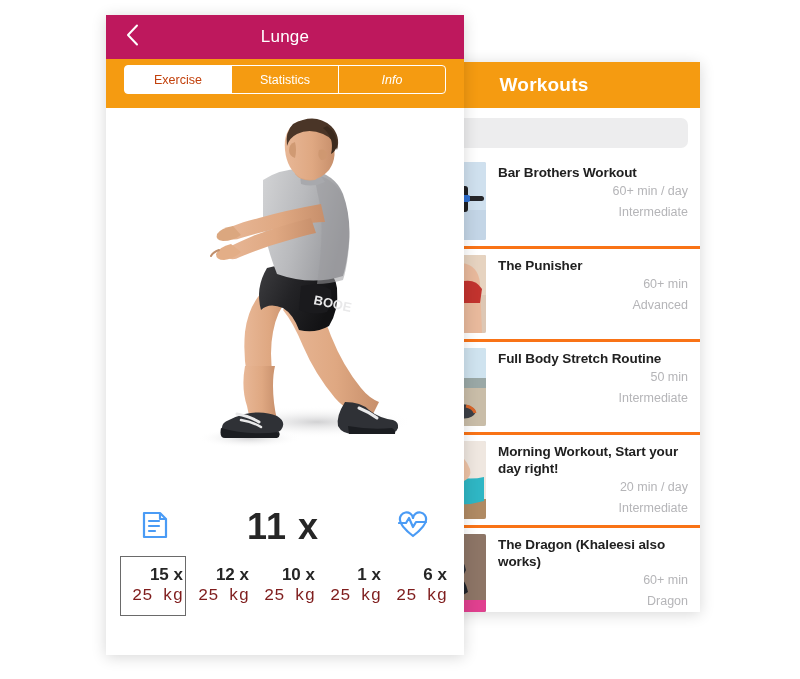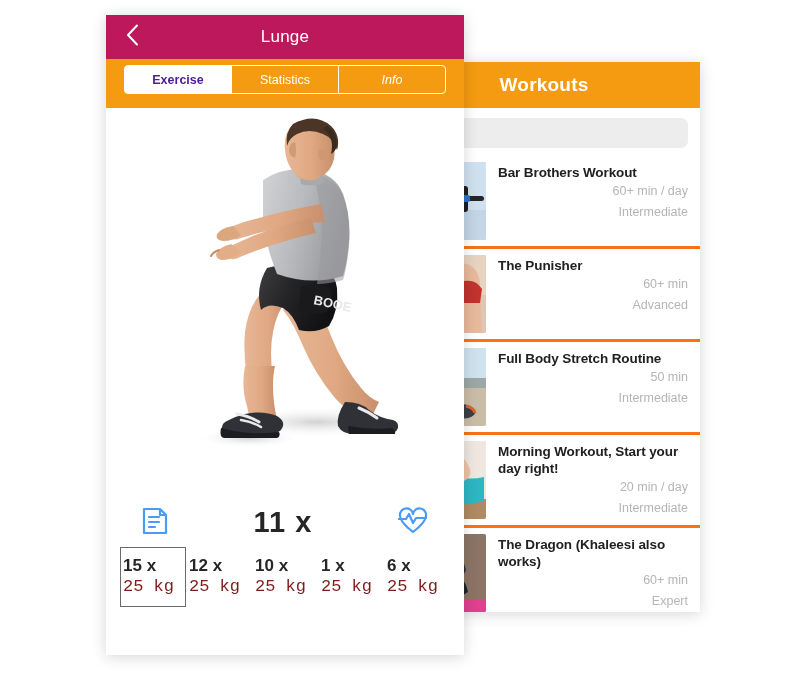--- a/index.html
+++ b/index.html
@@ -179,22 +179,22 @@
     justify-content: center;
     font-size: 12.5px;
     color: #ffffff;
     box-sizing: border-box;
     margin-left: -1px;
   }
   .l-tab:first-child { margin-left: 0; border-radius: 4px 0 0 4px; }
   .l-tab:last-child  { border-radius: 0 4px 4px 0; font-style: italic; }
   .l-tab.active {
     background: #ffffff;
-    color: #4c1d95;
-    font-weight: bold;
+    color: #c2410c;
+    font-weight: normal;
   }
 
   .l-body {
     background: #ffffff;
     height: 534px;
     position: relative;
   }
 
   
   .l-figure {
@@ -204,34 +204,34 @@
   .l-figure svg { display:block; margin: 0 auto; }
 
   
   .l-countrow {
     display: flex;
     align-items: center;
     justify-content: space-between;
     padding: 8px 36px 2px 36px;
   }
   .l-bigcount {
-    font-size: 29px;
+    font-size: 36px;
     font-weight: bold;
     color: #262626;
     letter-spacing: 1px;
   }
 
   .l-sets {
     display: flex;
     padding: 6px 14px 0 14px;
     justify-content: space-between;
   }
   .l-set {
     flex: 1 1 0;
-    text-align: left;
+    text-align: right;
     padding: 7px 2px 9px 2px;
     box-sizing: border-box;
     border: 1px solid transparent;
   }
   .l-set.selected {
     border: 1px solid #6a6a6a;
   }
   .l-set-reps {
     font-size: 17px;
     font-weight: bold;
@@ -353,21 +353,21 @@
           <path d="M8 20 q10-12 20-2 q4 16-6 26 q-10-6-14-24 z" fill="#e0c08a"></path>
           <path d="M26 56 q10 6 18 4 l2 8 h-22 z" fill="#f0c79a"></path>
           <path d="M52 22 q12 2 14 14 l-4 8 l-12-6 z" fill="#2b2f38"></path>
           <path d="M56 40 q10 6 12 18 l-10 6 l-8-16 z" fill="#1e222a"></path>
           <circle cx="50" cy="46" r="9" fill="#d7453f"></circle>
         </svg>
       </div>
       <div class="r-info">
         <div class="r-title">The Dragon (Khaleesi also works)</div>
         <div class="r-meta">60+ min</div>
-        <div class="r-meta">Expert</div>
+        <div class="r-meta">Dragon</div>
       </div>
     </div>
 
   </div>
 </div>
 
 <div class="phone" id="phone-left">
 
 
   <div class="l-navbar">

